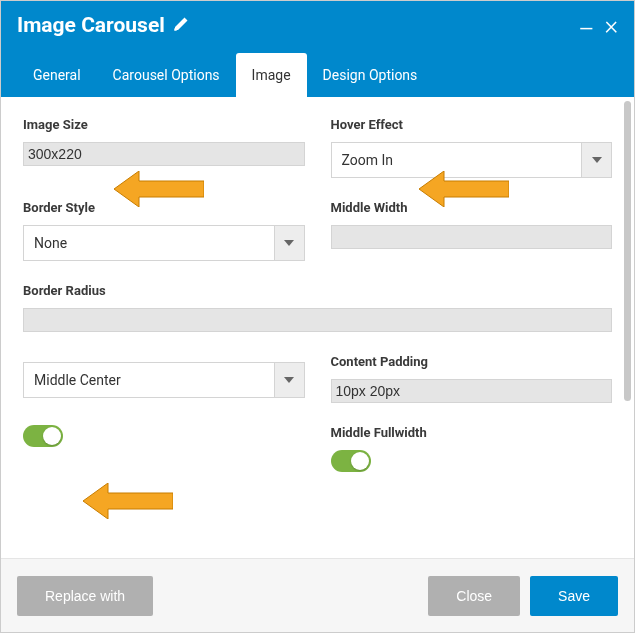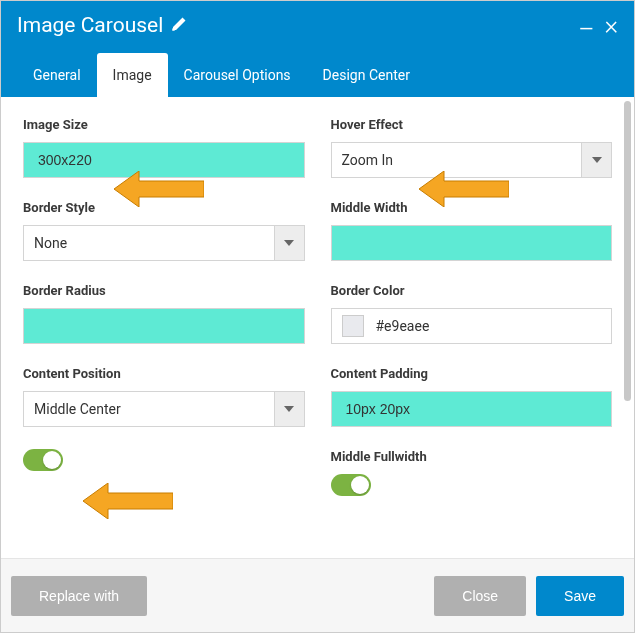--- a/index.html
+++ b/index.html
@@ -1,39 +1,39 @@
 <!DOCTYPE html>
 <html><head>
 <meta charset="utf-8">
 <style>
 * { box-sizing: border-box; margin: 0; padding: 0; }
 body { font-family: -apple-system, BlinkMacSystemFont, "Segoe UI", Roboto, sans-serif; background: #fff; width: 639px; height: 637px; overflow: hidden; position: relative; }
 .modal { width: 635px; height: 633px; border: 1px solid #ccc; position: relative; background: #fff; }
 .header { background: #0088cc; color: #fff; height: 48px; display: flex; align-items: center; padding: 0 16px; justify-content: space-between; }
-.header-title { font-size: 21px; font-weight: 400; display: flex; align-items: center; gap: 8px; }
+.header-title { font-size: 21px; font-weight: 700; display: flex; align-items: center; gap: 8px; }
 .header-actions { display: flex; align-items: center; gap: 12px; }
 .header-actions span { cursor: pointer; font-size: 24px; font-weight: 300; line-height: 1; }
 .tabs { background: #0088cc; display: flex; padding: 0 16px; height: 48px; align-items: flex-end; }
 .tab { color: #fff; padding: 14px 16px; font-size: 14px; cursor: pointer; border-radius: 3px 3px 0 0; }
 .tab.active { background: #fff; color: #333; }
 .content { padding: 20px 22px; height: 462px; overflow-y: auto; position: relative; }
 .row { display: flex; gap: 26px; margin-bottom: 22px; }
 .col { flex: 1; min-width: 0; }
 .label { font-size: 13px; font-weight: 700; color: #3a3a3a; margin-bottom: 10px; display: block; }
-.input { width: 100%; height: 36px; border: 1px solid #d4d4d4; padding: 0 14px; font-size: 14px; color: #333; background: #5eead4; }
+.input { width: 100%; height: 24px; border: 1px solid #d4d4d4; padding: 0 4px; font-size: 14px; color: #333; background: #e5e5e5; }
 .select-wrap { display: flex; width: 100%; margin-top: 8px; }
 .select-text { flex: 1; height: 36px; border: 1px solid #d4d4d4; padding: 0 10px; font-size: 14px; color: #333; display: flex; align-items: center; background: #fff; }
 .select-btn { width: 30px; height: 36px; border: 1px solid #d4d4d4; border-left: none; background: #ededed; display: flex; align-items: center; justify-content: center; cursor: pointer; }
 .select-btn svg { width: 10px; height: 6px; }
 .color-wrap { display: flex; align-items: center; height: 36px; border: 1px solid #d4d4d4; padding: 0 10px; gap: 12px; }
 .color-swatch { width: 22px; height: 22px; border: 1px solid #ccc; background: #e9eaee; }
 .color-text { font-size: 14px; color: #333; }
 .toggle { width: 40px; height: 22px; border-radius: 11px; background: #7cb342; position: relative; cursor: pointer; }
 .toggle-knob { width: 18px; height: 18px; border-radius: 50%; background: #fff; position: absolute; top: 2px; right: 2px; box-shadow: 0 1px 2px rgba(0,0,0,0.2); }
-.footer { position: absolute; bottom: 0; left: 0; right: 0; height: 74px; background: #f6f6f6; border-top: 1px solid #e5e5e5; display: flex; align-items: center; justify-content: space-between; padding: 0 10px; }
+.footer { position: absolute; bottom: 0; left: 0; right: 0; height: 74px; background: #f6f6f6; border-top: 1px solid #e5e5e5; display: flex; align-items: center; justify-content: space-between; padding: 0 16px; }
 .footer-right { display: flex; gap: 10px; }
 .btn { height: 40px; padding: 0 28px; border: none; font-size: 14px; cursor: pointer; color: #fff; border-radius: 2px; }
 .btn-gray { background: #b0b0b0; }
 .btn-blue { background: #0088cc; }
 .scrollbar { position: absolute; right: 3px; top: 100px; width: 7px; height: 300px; background: #c8c8c8; border-radius: 4px; }
 .arrow { position: absolute; pointer-events: none; }
 .arrow svg { display: block; }
 </style>
 </head>
 <body>
@@ -51,23 +51,23 @@
       </span>
     </div>
     <div class="header-actions">
       <span style="font-size:28px;position:relative;top:-6px">_</span>
       <span style="font-size:26px">×</span>
     </div>
   </div>
 
   <div class="tabs">
     <div class="tab">General</div>
+    <div class="tab">Carousel Options</div>
     <div class="tab active">Image</div>
-    <div class="tab">Carousel Options</div>
-    <div class="tab">Design Center</div>
+    <div class="tab">Design Options</div>
   </div>
 
   <div class="content">
 
     <div class="row">
       <div class="col">
         <label class="label">Image Size</label>
         <input class="input" value="300x220" style="">
       </div>
       <div class="col">
@@ -99,32 +99,24 @@
         <label class="label">Middle Width</label>
         <input class="input" value="" style="">
       </div>
     </div>
 
     <div class="row">
       <div class="col">
         <label class="label">Border Radius</label>
         <input class="input" value="" style="">
       </div>
-      <div class="col">
-        <label class="label">Border Color</label>
-        <div class="color-wrap">
-          <div class="color-swatch"></div>
-          <span class="color-text">#e9eaee</span>
-        </div>
-      </div>
     </div>
 
     <div class="row">
       <div class="col">
-        <label class="label">Content Position</label>
         <div class="select-wrap">
           <div class="select-text">Middle Center</div>
           <div class="select-btn">
               <svg viewBox="0 0 10 6">
                 <path d="M0 0l5 6 5-6z" fill="#666"></path>
               </svg>
             </div>
         </div>
       </div>
       <div class="col">

